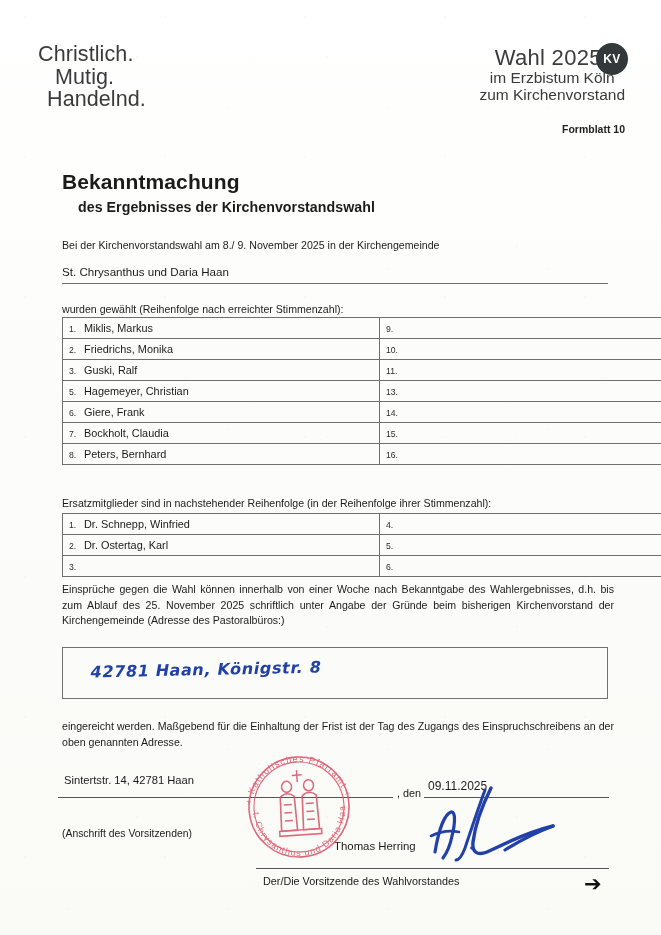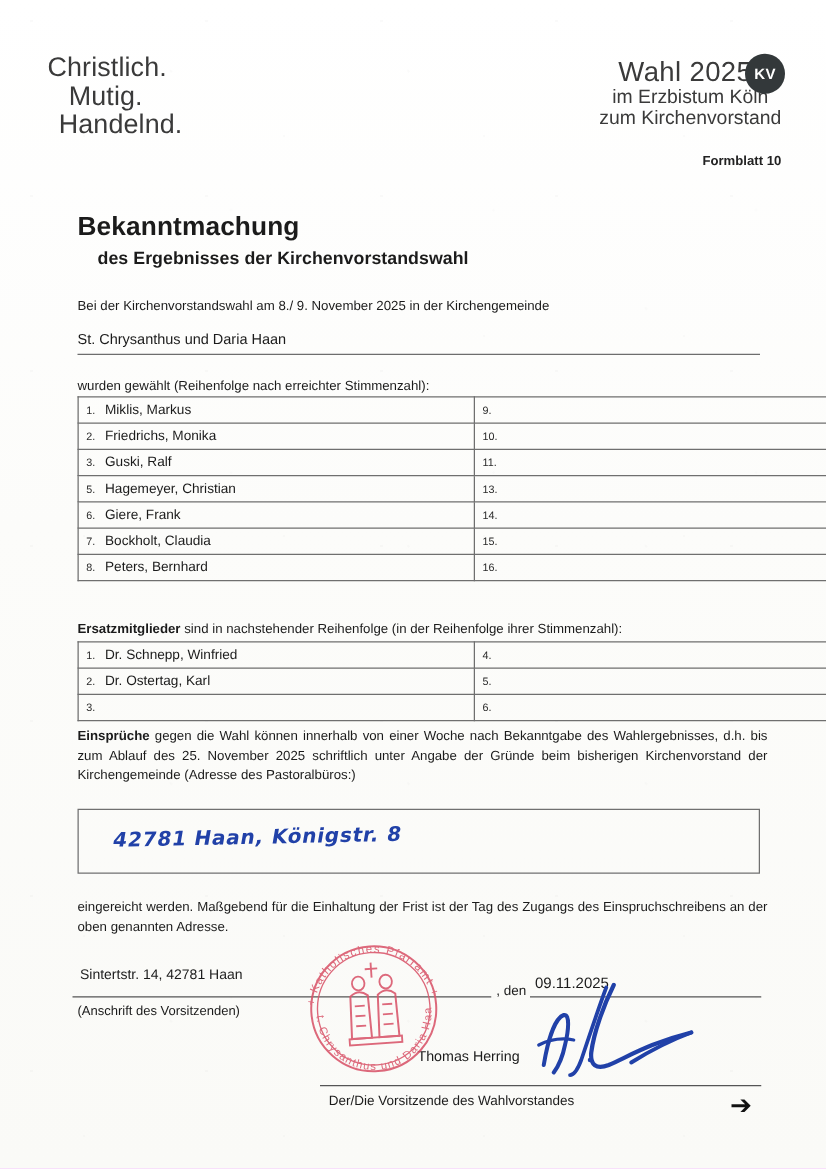--- a/index.html
+++ b/index.html
@@ -160,21 +160,21 @@
   }
   #elected-table { top: 317px; }
   #substitute-table { top: 513px; }
 
   .substitute-label {
     position: absolute;
     left: 62px;
     top: 497px;
     font-size: 10.6px;
   }
-  .substitute-label b, .objection b { font-weight: 700; }
+  .substitute-label b, .objection b { font-weight: 400; }
 
   .objection {
     position: absolute;
     left: 62px;
     top: 582px;
     width: 552px;
     font-size: 10.6px;
     line-height: 15.6px;
     text-align: justify;
   }
@@ -219,21 +219,21 @@
   .addr-rule {
     position: absolute;
     left: 58px;
     top: 797px;
     width: 335px;
     border-top: 1px solid #555;
   }
   .addr-caption {
     position: absolute;
     left: 62px;
-    top: 804px;
+    top: 828px;
     font-size: 10.4px;
   }
   .den-text {
     position: absolute;
     left: 397px;
     top: 787px;
     font-size: 10.8px;
   }
   .date-text {
     position: absolute;

